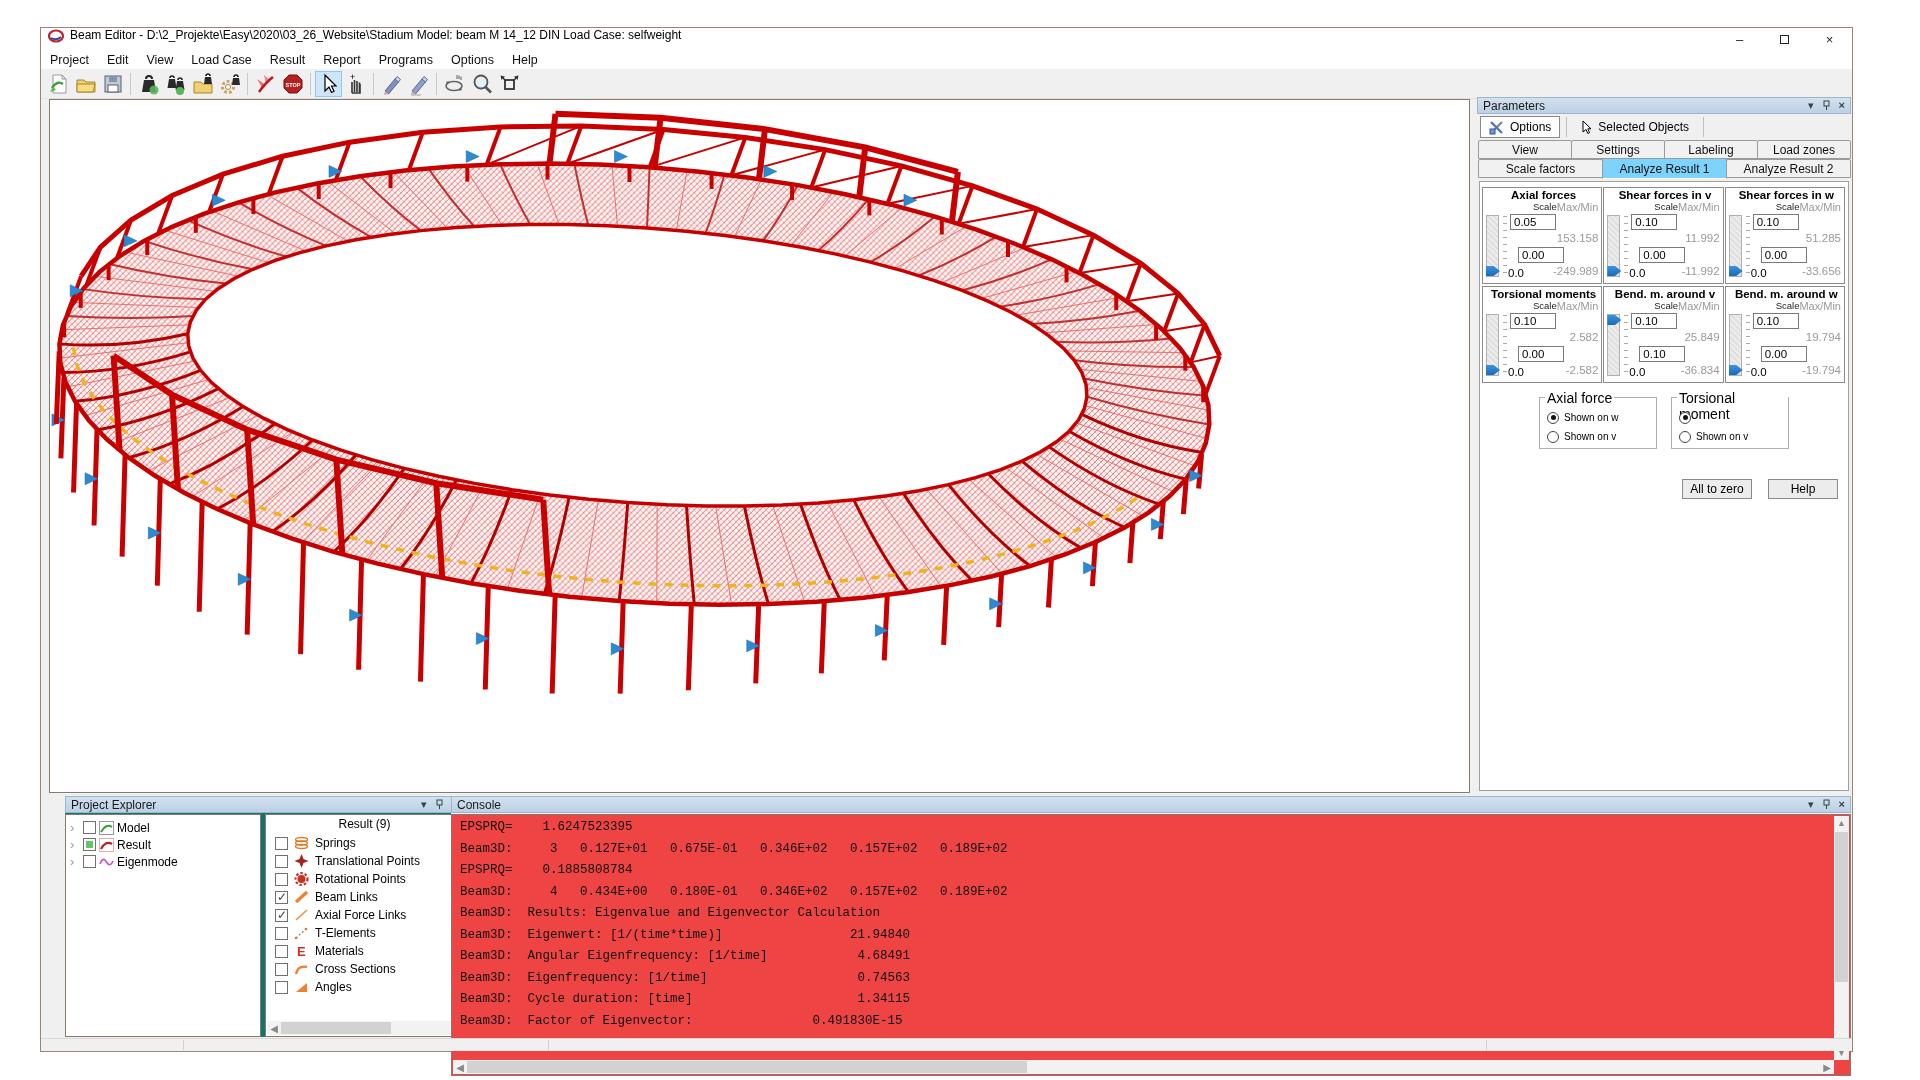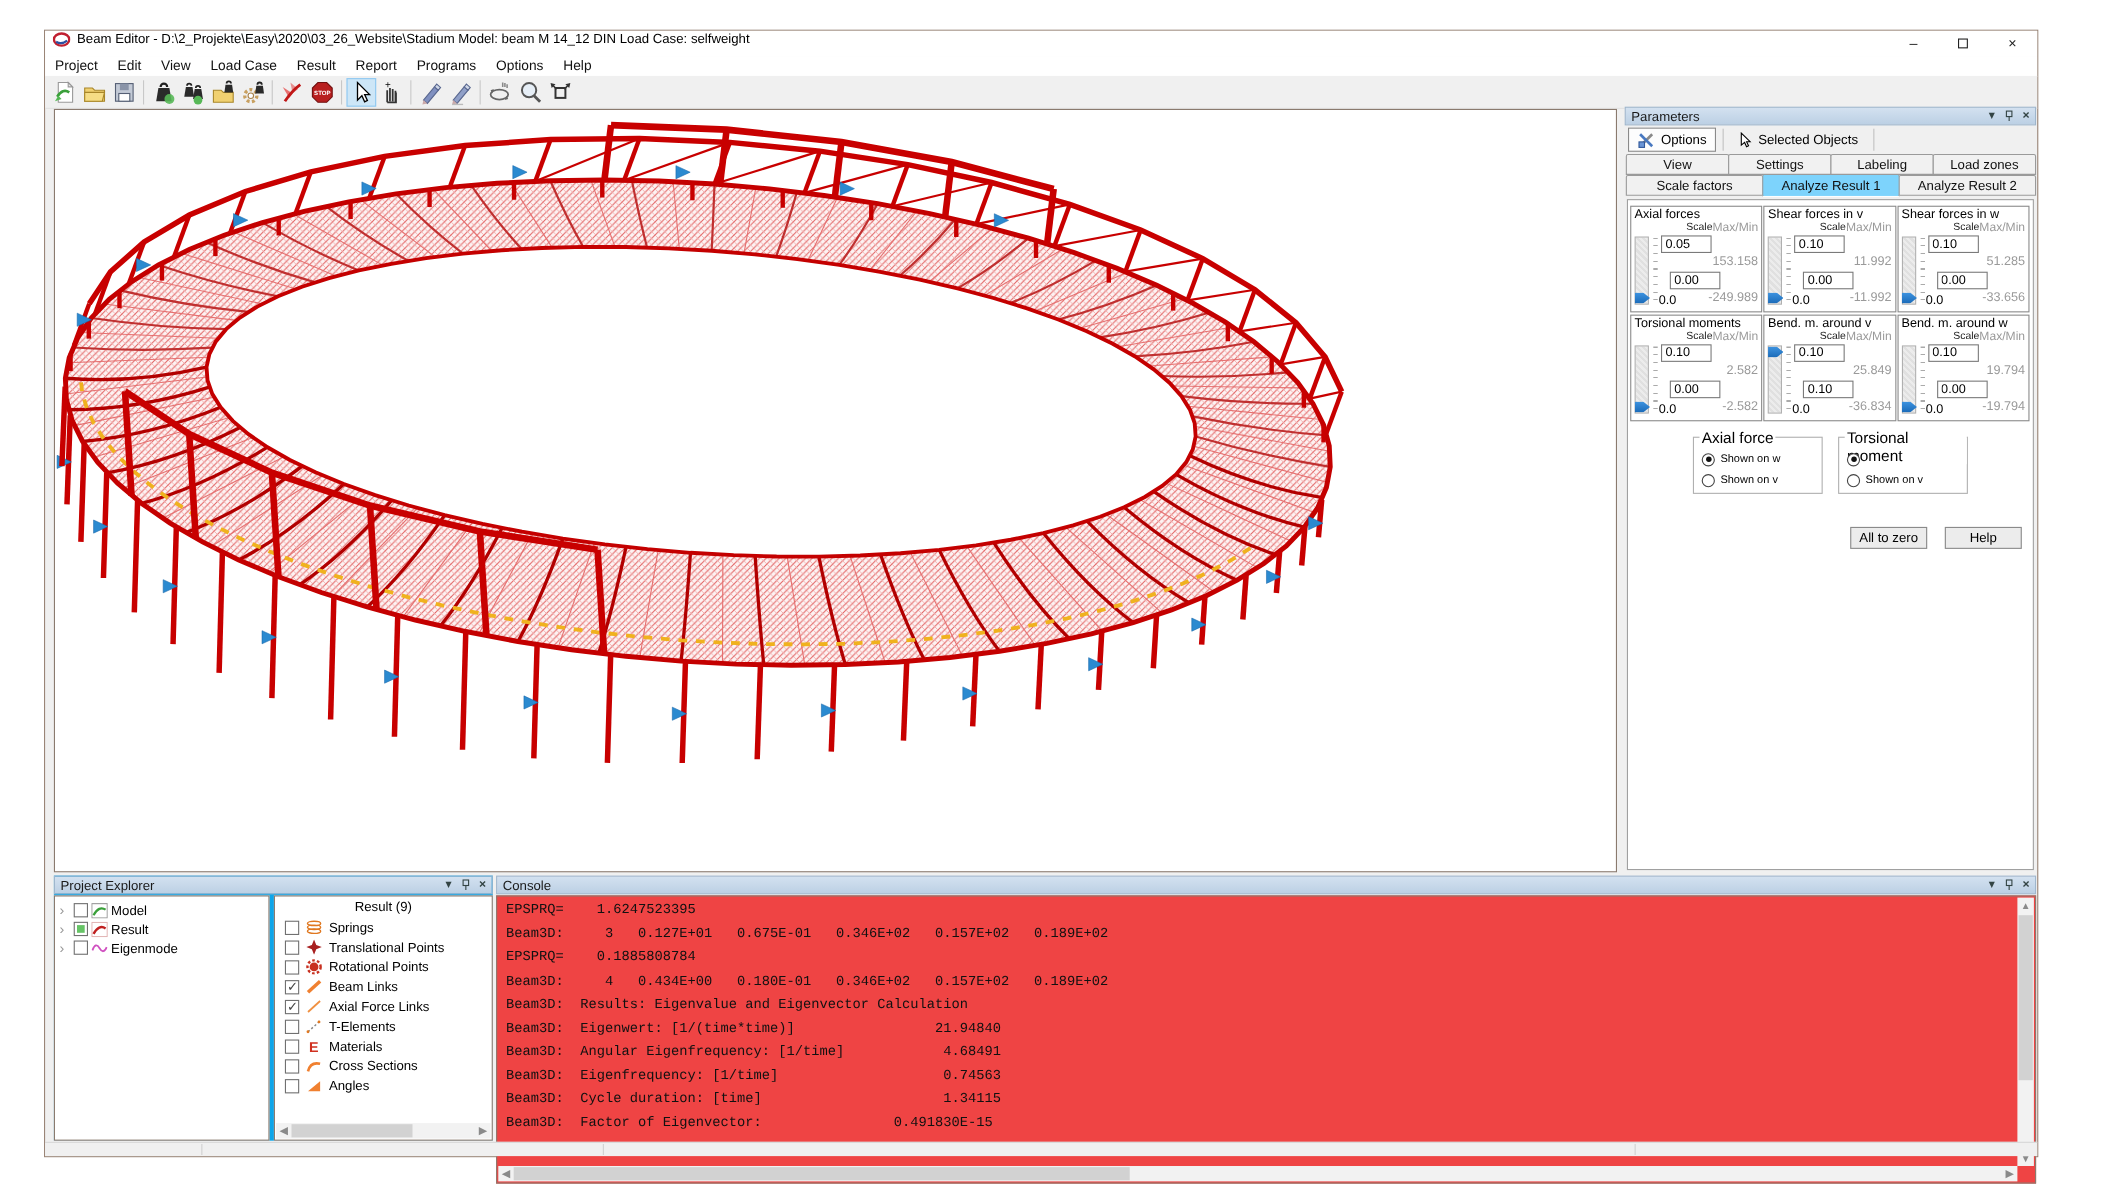--- a/index.html
+++ b/index.html
@@ -39,21 +39,21 @@
   .p-toolbar { height:26px; display:flex; align-items:center; padding:2px 3px; gap:6px; }
   .p-btn { height:22px; display:flex; align-items:center; gap:5px; font-size:12px; padding:0 8px; }
   .p-btn.pressed { background:#fdfdfd; border:1px solid #8a8a8a; }
   .p-vsep { width:1px; height:20px; background:#c0c0c0; }
   .tabs { display:flex; padding:0 1px; }
   .tab { flex:1; height:19px; background:#f1f1f1; border:1px solid #9a9a9a; border-radius:2px 2px 0 0; margin-right:-1px; display:flex; align-items:center; justify-content:center; font-size:12px; color:#111; }
   .tab.active { background:#7dd3fc; height:21px; margin-top:-1px; border-bottom:1px solid #fff; z-index:3; position:relative; }
   .params-body { position:absolute; left:2px; right:2px; top:84px; bottom:2px; background:#fff; border:1px solid #a0a0a0; padding-top:5px; }
   .sf-row { display:flex; margin:0 2px 2px 2px; }
   .sf-group { width:122px; height:97px; border:1px solid #8a8a8a; margin-right:1px; position:relative; background:#fff; }
-  .g-title { font-size:11.5px; font-weight:normal; padding:1px 0 0 3px; white-space:nowrap; }
+  .g-title { font-size:11.5px; font-weight:bold; padding:1px 0 0 3px; white-space:nowrap;text-align:center; }
   .g-sub { display:flex; justify-content:flex-end; padding:0 3px; }
   .g-scale { font-size:9.5px; color:#222; }
   .g-maxmin { font-size:11px; color:#9a9a9a; }
   .g-body { position:relative; height:66px; margin-top:1px; }
   .track { position:absolute; left:3px; top:1px; width:13px; height:62px; border:1px solid #b0b0b0; background:repeating-linear-gradient(45deg,#ececec 0 2px,#e0e0e0 2px 4px); }
   .thumb { position:absolute; left:-1px; bottom:0px; width:14px; height:10px; background:linear-gradient(#3d93e0,#1a6ab8); clip-path:polygon(0 0,55% 0,100% 50%,55% 100%,0 100%); }
   .track.at-top .thumb { bottom:auto; top:0; }
   .ticks { position:absolute; left:20px; top:2px; width:4px; height:60px; background:repeating-linear-gradient(#aaa 0 1px,transparent 1px 7px); }
   .num-input { position:absolute; width:46px; height:16px; border:1px solid #7a7a7a; font-family:"Liberation Sans",sans-serif; font-size:11.5px; padding-left:3px; background:#fff; }
   .in1 { left:27px; top:0; }
@@ -64,21 +64,21 @@
   .radio-zone { display:flex; justify-content:center; gap:14px; margin-top:14px; }
   .rgroup { position:relative; border:1px solid #b0b0b0; width:118px; height:52px; padding:10px 0 0 7px; }
   .rgroup .legend { position:absolute; top:-8px; left:5px; background:#fff; font-size:14px; padding:0 2px; }
   .radio-row { display:flex; align-items:center; gap:5px; height:19px; font-size:10px; }
   .radio { width:12px; height:12px; border:1px solid #444; border-radius:50%; position:relative; background:#fff; }
   .radio.selected::after { content:""; position:absolute; left:2.5px; top:2.5px; width:5px; height:5px; border-radius:50%; background:#111; }
   .p-buttons { display:flex; justify-content:flex-end; gap:16px; margin-top:30px; padding-right:10px; }
   .p-push { width:70px; height:20px; background:#ececec; border:1px solid #8a8a8a; font-size:12px; display:flex; align-items:center; justify-content:center; }
 
   
-  .explorer { position:absolute; left:8px; top:768px; width:399px; height:241px; background:#0ea5e9; }
+  .explorer { position:absolute; left:24px; top:768px; width:399px; height:241px; background:#0f766e; }
   .exp-body { position:absolute; top:18px; bottom:0; left:0; right:0; display:flex; }
   .tree-pane { width:196px; margin-right:4px; position:relative; }
   .list-pane { flex:1; position:relative; }
   .tree-item { display:flex; align-items:center; height:17px; padding-left:4px; gap:3px; font-size:12px; }
   .chev { color:#9a9a9a; font-size:13px; width:10px; }
   .cb { width:13px; height:13px; border:1px solid #707070; background:#fff; position:relative; flex:none; }
   .cb.partial::after { content:""; position:absolute; left:2px; top:2px; width:7px; height:7px; background:#66c466; }
   .cb.checked::after { content:"\2713"; position:absolute; left:1px; top:-2px; font-size:12px; color:#444; }
   .titem-icon { width:15px; height:14px; }
   .list-head { text-align:center; font-size:12px; height:19px; line-height:19px; }

